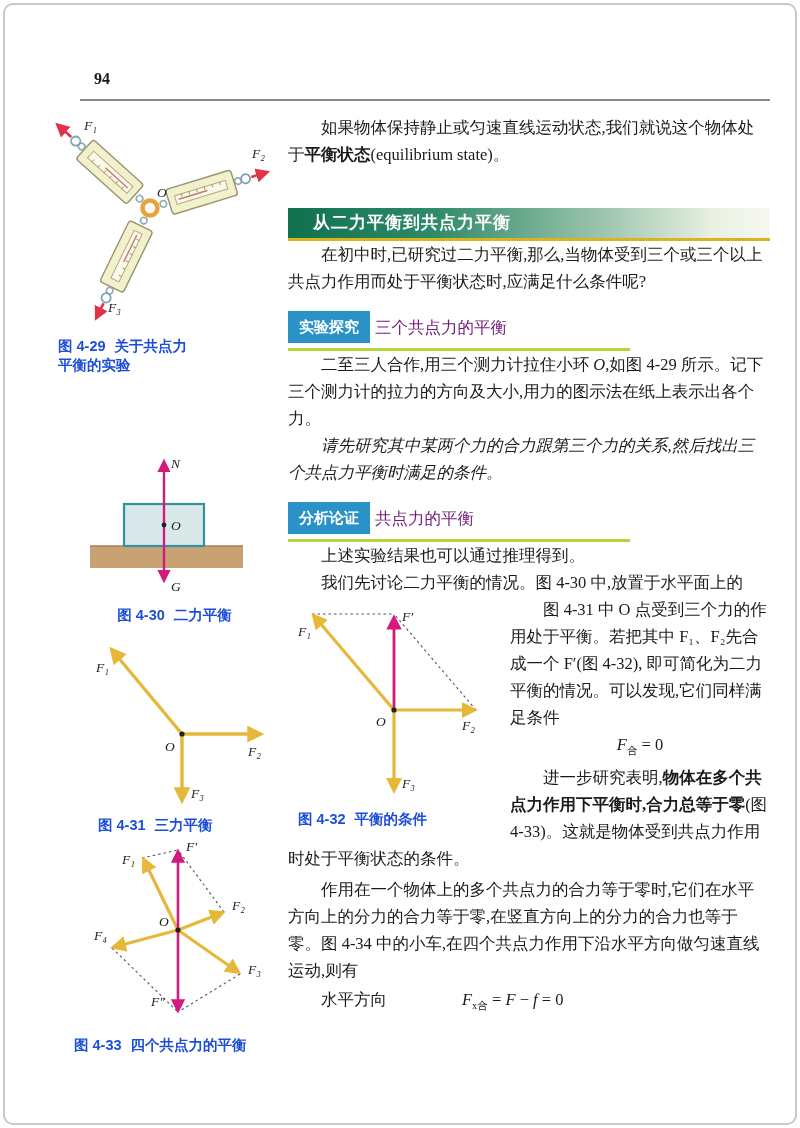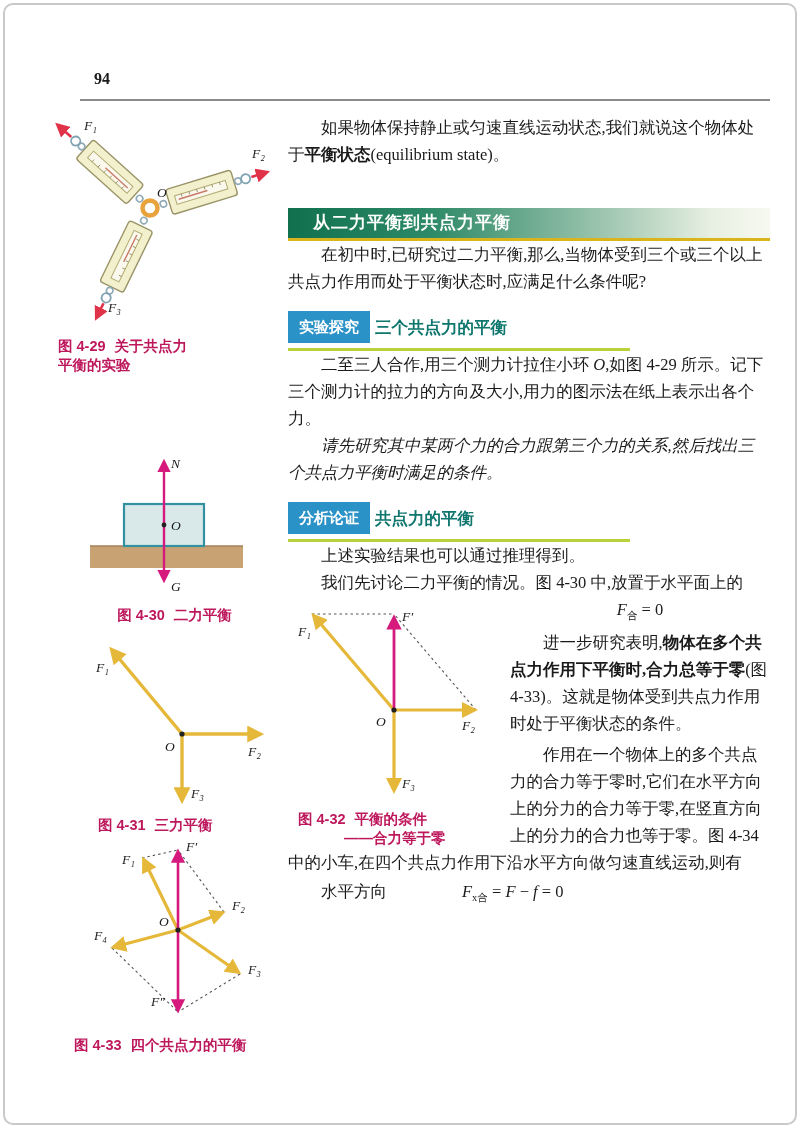--- a/index.html
+++ b/index.html
@@ -9,21 +9,21 @@
   .pagenum{position:absolute;left:94px;top:70px;font-size:16px;font-weight:bold;}
   .headrule{position:absolute;left:80px;top:99px;width:690px;height:2px;background:#8a8a8a;}
 
   
   .fig{position:absolute;}
   .fig29{left:42px;top:112px;}
   .fig30{left:78px;top:448px;}
   .fig31{left:66px;top:626px;}
   .fig33{left:66px;top:836px;}
   .figcap{font-family:"Liberation Sans","DejaVu Sans",sans-serif;font-size:14.5px;font-weight:bold;
-          color:#be185d;margin-top:6px;line-height:19px;}
+          color:#1d4ed8;margin-top:6px;line-height:19px;}
   .figno{margin-right:9px;}
   .fig29 .figcap{margin-left:16px;}
   .fig30 .figcap{margin-left:18px;text-align:center;}
   .fig31 .figcap{margin-left:32px;}
   .fig33 .figcap{margin-left:8px;}
   .flabel{font-family:"Liberation Serif","DejaVu Serif",serif;font-style:italic;font-size:13.5px;fill:#1a1a1a;}
 
   
   .rcol{position:absolute;left:288px;top:114px;width:482px;font-size:16.5px;line-height:27px;}
   .rcol p{margin:0;}
@@ -31,21 +31,21 @@
   .banner{margin-top:40px;height:30px;line-height:30px;padding-left:25px;
           font-family:"Liberation Sans","DejaVu Sans",sans-serif;font-size:17px;font-weight:bold;
           color:#fff;letter-spacing:1px;border-bottom:3px solid #d9b41c;
           background:linear-gradient(90deg,#10714f 0%,#2e8a68 30%,#9cc4ae 65%,#e8f0e2 88%,#f7f9f1 100%);}
   .mt24{margin-top:24px;}
   .mt22{margin-top:22px;}
   .badge-row{margin-top:16px;display:flex;align-items:center;gap:5px;width:342px;
              border-bottom:3px solid #b8d23b;padding-bottom:5px;
              font-family:"Liberation Sans","DejaVu Sans",sans-serif;}
   .badge{background:#2b92c7;color:#fff;font-size:15px;font-weight:bold;padding:2px 11px 3px;}
-  .btitle{font-size:16.5px;font-weight:bold;color:#0f766e;}
+  .btitle{font-size:16.5px;font-weight:normal;color:#701a75;}
   .kai{font-style:italic;}
   .fml{font-family:"Liberation Serif","DejaVu Serif",serif;white-space:nowrap;}
   .fml i{font-style:italic;}
   .fml sub{font-size:10.5px;font-style:normal;}
   .fcenter{text-align:center;}
   .hgap{display:inline-block;margin-left:42px;font-family:Liberation Serif, serif;}
   .figf{float:left;width:214px;height:242px;margin:2px 8px 0 0;}
   .figf .figcap{margin-left:10px;}
   .figf .cap2{display:block;padding-left:46px;}
   b{font-weight:bold;}
@@ -224,25 +224,25 @@
         <line x1="106" y1="112" x2="106" y2="20" stroke="#d6197d" stroke-width="2.8" marker-end="url(#arr-m32)"></line>
         <circle cx="106" cy="112" r="2.6" fill="#222"></circle>
         <text class="flabel" x="10" y="38">F₁</text>
         <text class="flabel" x="114" y="23">F′</text>
         <text class="flabel" x="88" y="128">O</text>
         <text class="flabel" x="174" y="132">F₂</text>
         <text class="flabel" x="114" y="190">F₃</text>
       </svg>
       <figcaption class="figcap">
         <span class="figno">图 4-32</span><span>平衡的条件</span>
-        <span class="cap2">——合力等于零</span>
       </figcaption>
     </figure>
 
 
+    <p class="ind">图 4-31 中 O 点受到三个力的作用处于平衡。若把其中 F₁、F₂先合成一个 F′(图 4-32), 即可简化为二力平衡的情况。可以发现,它们同样满足条件</p>
 
     <p class="fcenter"><span class="fml"><i>F</i><sub>合</sub><span> = 0</span></span></p>
 
     <p class="ind"><span>进一步研究表明,</span><b>物体在多个共点力作用下平衡时,合力总等于零</b><span>(图 4-33)。这就是物体受到共点力作用时处于平衡状态的条件。</span></p>
 
     <p class="ind" style="margin-top:4px">作用在一个物体上的多个共点力的合力等于零时,它们在水平方向上的分力的合力等于零,在竖直方向上的分力的合力也等于零。图 4-34 中的小车,在四个共点力作用下沿水平方向做匀速直线运动,则有</p>
 
     <p class="ind" style="margin-top:2px"><span>水平方向</span><span class="fml hgap"><i>F</i><sub>x合</sub><span> = </span><i>F</i><span> − </span><i>f</i><span> = 0</span></span></p>
 
   </div>

